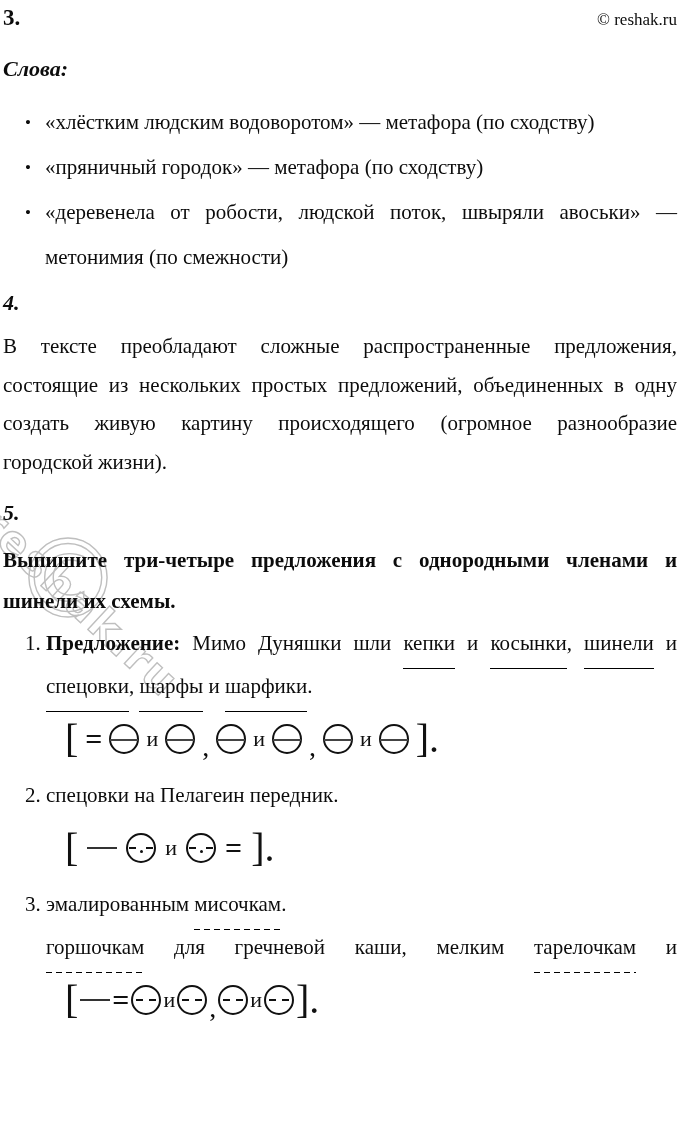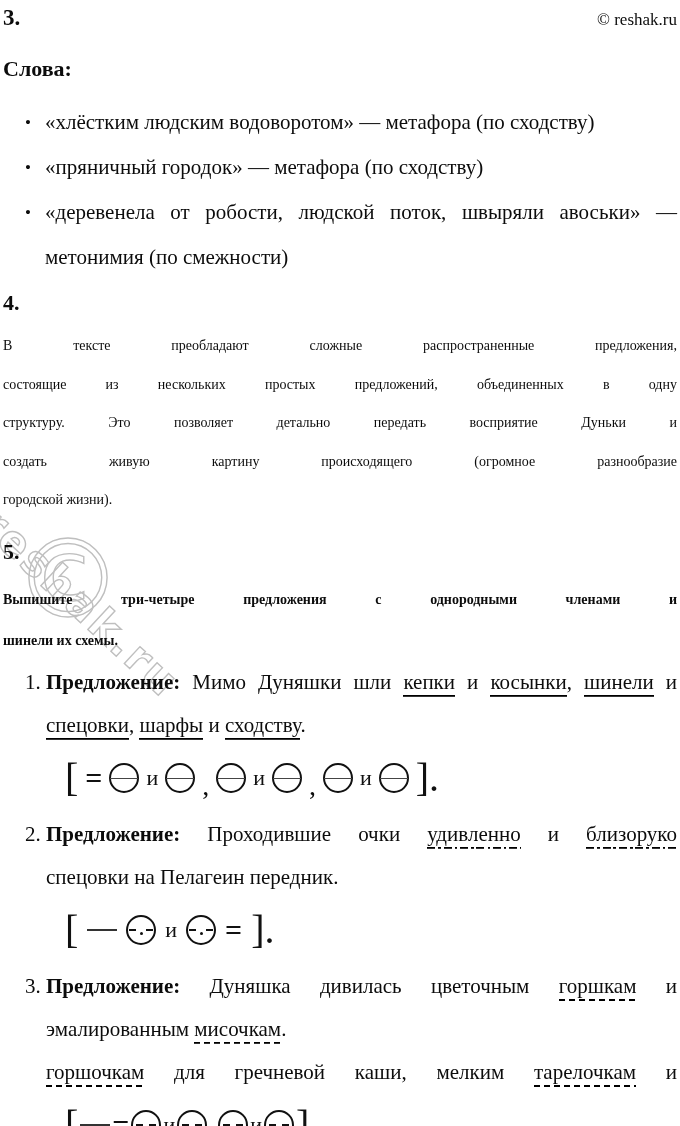--- a/index.html
+++ b/index.html
@@ -23,46 +23,46 @@
     font-family:"DejaVu Sans",sans-serif;font-size:108px;line-height:1;
     color:#d9d9d9;-webkit-text-fill-color:transparent;-webkit-text-stroke:1.4px #bfbfbf;
   }
 
   
   .header-row{display:flex;justify-content:space-between;align-items:baseline;margin-bottom:21px;}
   .sec-num{font-size:23px;font-weight:bold;line-height:28px;}
   .copyright{font-size:17px;line-height:28px;}
 
   
-  .h-bold{font-size:22px;font-weight:bold;line-height:28px;}
+  .h-bold{font-size:22px;font-weight:bold;line-height:28px;font-style:italic;}
   .h-words{margin-bottom:17px;}
   .h4{margin-top:9px;margin-bottom:10px;}
   .h5{margin-top:18px;margin-bottom:13px;}
 
-  .para{font-size:14px;}
+  .para{font-size:21px;}
   .para .ln{line-height:38.6px;}
   .task{font-weight:bold;}
   .task .ln{line-height:41px;}
 
   .jline{text-align:justify;text-align-last:justify;}
   .pline{text-align:left;}
 
   
   .li-row{display:flex;}
   .li-row .marker{flex:none;margin-left:22px;font-size:21px;}
   .ul .marker{width:20px;font-size:17px;line-height:45px;}
   .ol .marker{width:21px;line-height:43px;}
   .li-row .li-content{flex:1;min-width:0;font-size:21px;}
   .ul .li-content .ln{line-height:45px;}
   .ol .li-content .ln{line-height:43px;}
   .seg-b{font-weight:bold;font-family:Liberation Serif, serif;}
 
   .u-solid,.u-dashdot,.u-dashed{
     background-repeat:no-repeat;background-position:0 100%;background-size:100% 1.8px;
-    padding-bottom:3px;
+    padding-bottom:14px;
   }
   .u-solid{background-image:linear-gradient(#000,#000);}
   .u-dashdot{background-image:repeating-linear-gradient(90deg,#000 0 8px,transparent 8px 11px,#000 11px 13.5px,transparent 13.5px 16.5px);background-size:auto 1.8px;background-repeat:repeat-x;}
   .u-dashed{background-image:repeating-linear-gradient(90deg,#000 0 6px,transparent 6px 10px);background-size:auto 1.8px;background-repeat:repeat-x;}
 
   
   .scheme{display:flex;align-items:center;height:46px;margin:8px 0 12px 19px;}
   .gap-a{gap:7px;}
   .gap-b{gap:9px;}
   .gap-c{gap:2px;}
@@ -119,38 +119,37 @@
             <div class="ln pline">метонимия (по смежности)</div>
           </div>
         </div>
       </div>
 
     <div class="h-bold h4">4.</div>
 
     <div class="para" id="para4">
         <div class="ln jline">В тексте преобладают сложные распространенные предложения,</div>
         <div class="ln jline">состоящие из нескольких простых предложений, объединенных в одну</div>
-        <div class="ln jline">структуру. Это позволяет детально передать восприятие Дуньки и</div>
         <div class="ln jline">создать живую картину происходящего (огромное разнообразие</div>
         <div class="ln pline">городской жизни).</div>
       </div>
 
     <div class="h-bold h5">5.</div>
 
     <div class="para task" id="task5">
         <div class="ln jline">Выпишите три-четыре предложения с однородными членами и</div>
         <div class="ln pline">шинели их схемы.</div>
       </div>
 
     <div class="ol" id="items5">
         <div class="li-row">
           <span class="marker">1.</span>
           <div class="li-content">
             <div class="ln jline"><span class="seg-b">Предложение:</span><span> Мимо Дуняшки шли </span><span class="u-solid">кепки</span><span> и </span><span class="u-solid">косынки</span><span>, </span><span class="u-solid">шинели</span><span> и</span></div>
-            <div class="ln pline"><span class="u-solid">спецовки</span><span>, </span><span class="u-solid">шарфы</span><span> и </span><span class="u-solid">сходству</span><span>.</span></div>
+            <div class="ln pline"><span class="u-solid">спецовки</span><span>, </span><span class="u-solid">шарфы</span><span> и </span><span class="u-solid">шарфики</span><span>.</span></div>
             <div class="scheme gap-a">
               <span class="tok brk">[</span>
               <span class="tok eq">=</span>
               <span class="tok circle">
                 <i class="cl-line"></i>
               </span>
               <span class="tok and">и</span>
               <span class="tok circle">
                 <i class="cl-line"></i>
               </span>
@@ -170,21 +169,20 @@
               <span class="tok circle">
                 <i class="cl-line"></i>
               </span>
               <span class="tok brk">].</span>
             </div>
           </div>
         </div>
         <div class="li-row">
           <span class="marker">2.</span>
           <div class="li-content">
-            <div class="ln jline"><span class="seg-b">Предложение:</span><span> Проходившие очки </span><span class="u-dashdot">удивленно</span><span> и </span><span class="u-dashdot">близоруко</span></div>
             <div class="ln pline"><span>спецовки на Пелагеин передник.</span></div>
             <div class="scheme gap-b">
               <span class="tok brk">[</span>
               <span class="tok longdash"></span>
               <span class="tok circle">
                 <i class="dd-l"></i>
                 <i class="dd-dot"></i>
                 <i class="dd-r"></i>
               </span>
               <span class="tok and">и</span>
@@ -194,21 +192,20 @@
                 <i class="dd-r"></i>
               </span>
               <span class="tok eq">=</span>
               <span class="tok brk">].</span>
             </div>
           </div>
         </div>
         <div class="li-row">
           <span class="marker">3.</span>
           <div class="li-content">
-            <div class="ln jline"><span class="seg-b">Предложение:</span><span> Дуняшка дивилась цветочным </span><span class="u-dashed">горшкам</span><span> и</span></div>
             <div class="ln pline"><span>эмалированным </span><span class="u-dashed">мисочкам</span><span>.</span></div>
             <div class="ln jline"><span class="u-dashed">горшочкам</span><span> для гречневой каши, мелким </span><span class="u-dashed">тарелочкам</span><span> и</span></div>
             <div class="scheme gap-c">
               <span class="tok brk">[</span>
               <span class="tok longdash"></span>
               <span class="tok eq">=</span>
               <span class="tok circle">
                 <i class="da-l"></i>
                 <i class="da-r"></i>
               </span>

